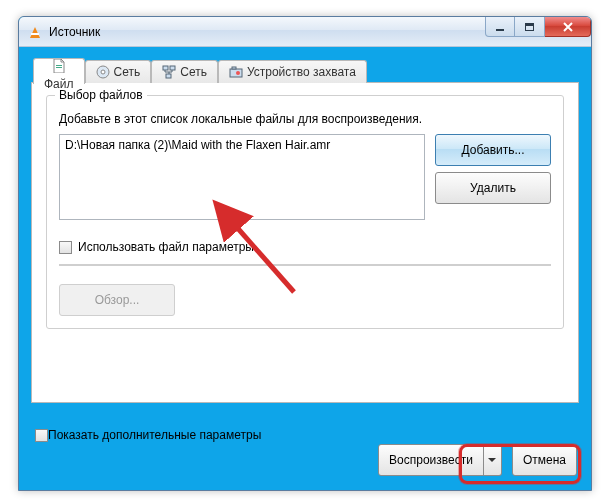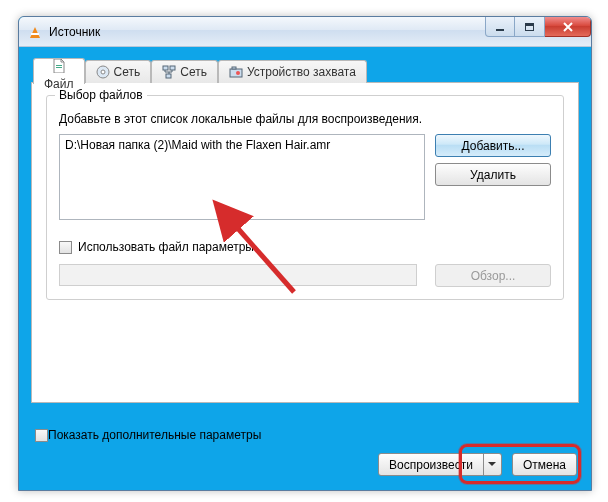--- a/index.html
+++ b/index.html
@@ -154,21 +154,21 @@
   flex: 1;
   height: 86px;
   border: 1px solid #aeb5bd;
   background: #fff;
   padding: 3px 5px;
   overflow: auto;
 }
 .file-item { white-space: nowrap; }
 .side-btns { display: flex; flex-direction: column; gap: 6px; width: 116px; }
 .btn {
-  height: 23px;
+  height: 32px;
   border: 1px solid #8b8b8b;
   background: linear-gradient(#fdfdfd, #e4e4e4);
   border-radius: 3px;
   display: flex;
   align-items: center;
   justify-content: center;
   padding: 0 10px;
   cursor: default;
   font-family: inherit;
   font-size: 12px;
@@ -192,20 +192,21 @@
 .chk {
   width: 13px;
   height: 13px;
   border: 1px solid #8b8b8b;
   background: linear-gradient(#f8f8f8, #e3e3e3);
 }
 .sub-row {
   display: flex;
   gap: 18px;
   margin-top: 10px;
+  flex-direction: column;
 }
 .text-input {
   flex: 1;
   height: 22px;
   border: 1px solid #cfcfcf;
   background: #f2f2f2;
 }
 .bottom-row {
   position: absolute;
   bottom: 14px;

